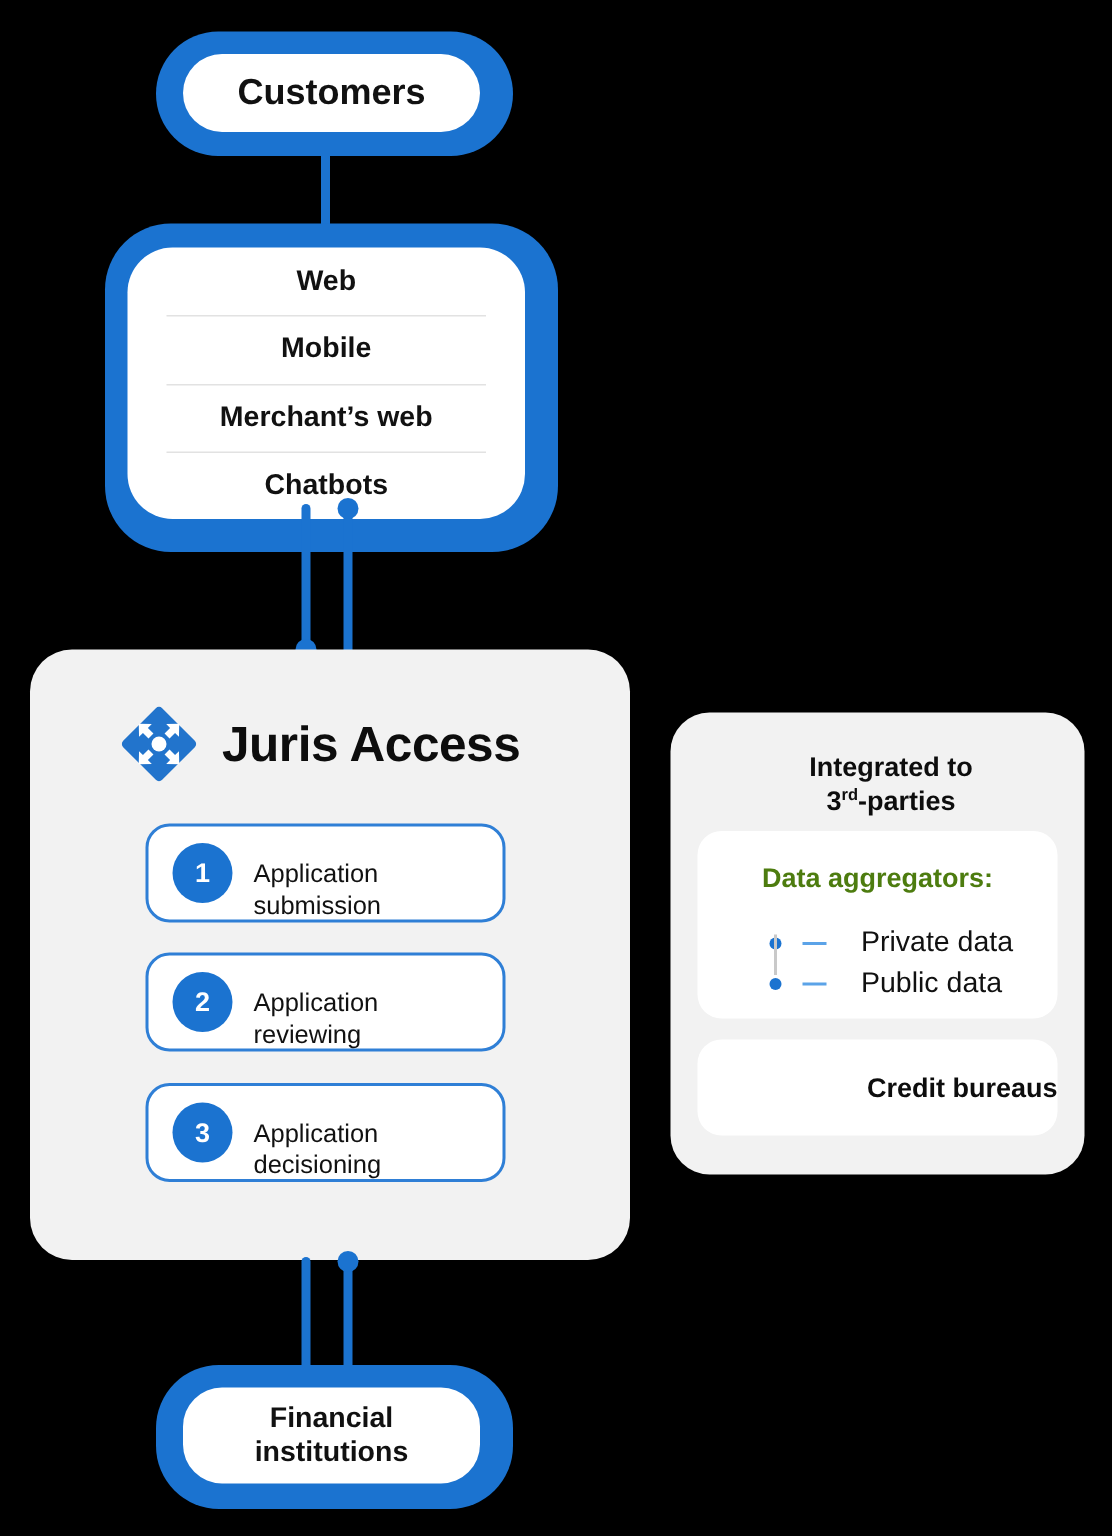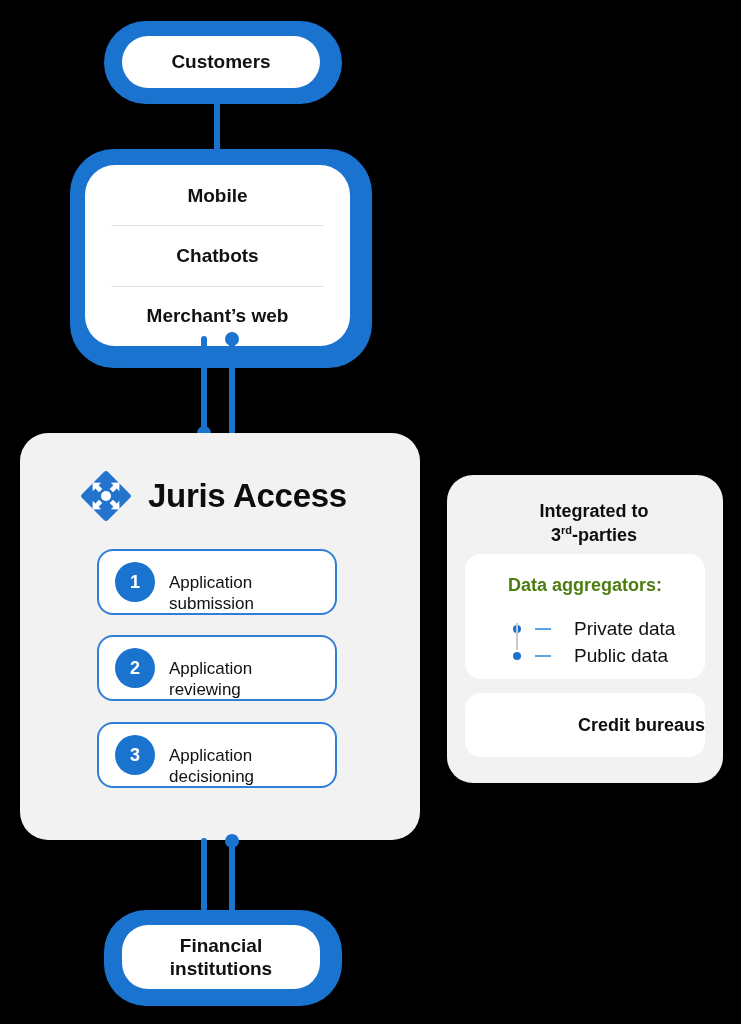--- a/index.html
+++ b/index.html
@@ -37,21 +37,21 @@
   }
 
   
   #customers-node {
     left: 104px; top: 21px; width: 238px; height: 83px;
     border-radius: 42px;
   }
   #customers-node .inner {
     left: 18px; top: 15px; right: 22px; bottom: 16px;
     border-radius: 30px;
-    font-size: 19px;
+    font-size: 24px;
   }
 
   
   #channels-node {
     left: 70px; top: 149px; width: 302px; height: 219px;
     border-radius: 44px;
   }
   #channels-node .inner {
     left: 15px; top: 16px; right: 22px; bottom: 22px;
     border-radius: 30px;
@@ -253,27 +253,30 @@
   <div class="framed-node" id="customers-node">
     <div class="inner">
       <span>Customers</span>
     </div>
   </div>
 
   <div class="framed-node" id="channels-node">
     <div class="inner">
       <div class="channel-list">
         <div class="channel-item">
+          <span>Web</span>
+        </div>
+        <div class="channel-item">
           <span>Mobile</span>
+        </div>
+        <div class="channel-item">
+          <span>Merchant’s web</span>
         </div>
         <div class="channel-item">
           <span>Chatbots</span>
-        </div>
-        <div class="channel-item">
-          <span>Merchant’s web</span>
         </div>
       </div>
     </div>
   </div>
 
   <div class="conn-line" style="left:201px; top:336px; width:6px; height:100px;"></div>
   <div class="conn-dot" style="left:197px; top:426px; width:14px; height:14px;"></div>
 
   <div class="conn-line" style="left:229px; top:336px; width:6px; height:100px;"></div>
   <div class="conn-dot" style="left:225px; top:332px; width:14px; height:14px;"></div>

